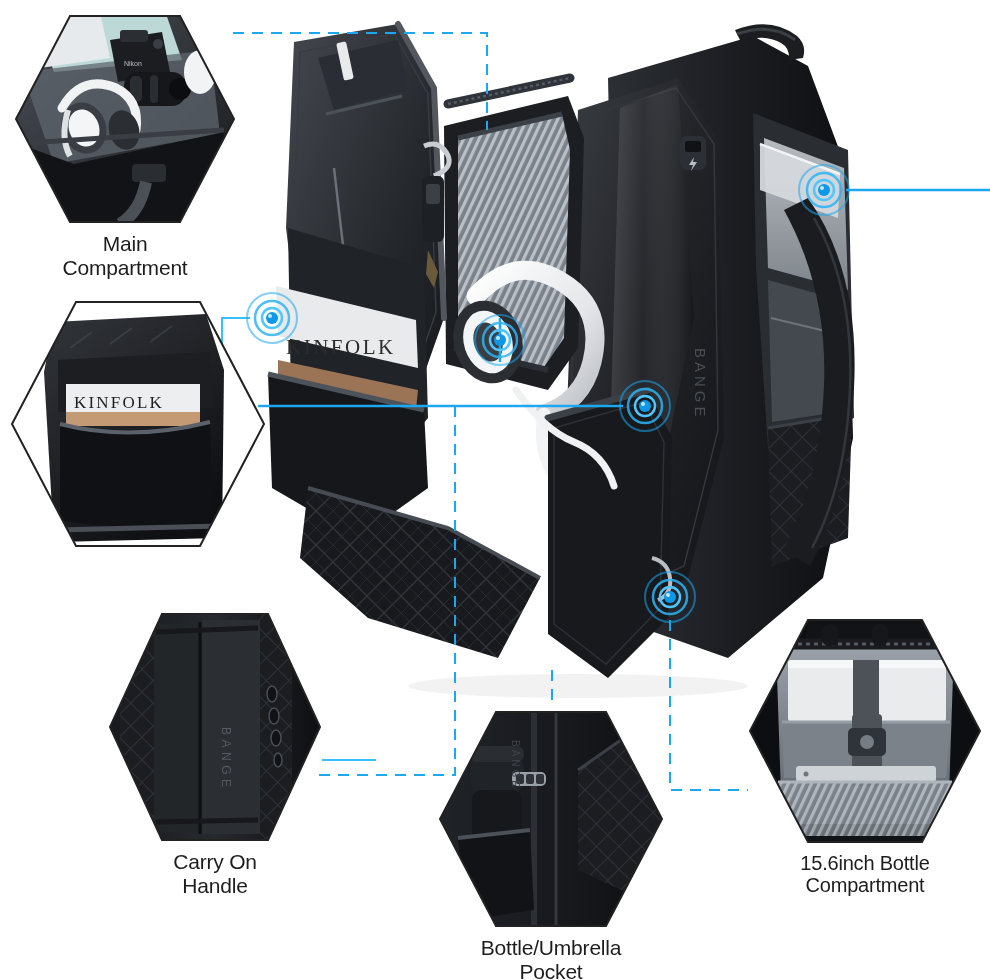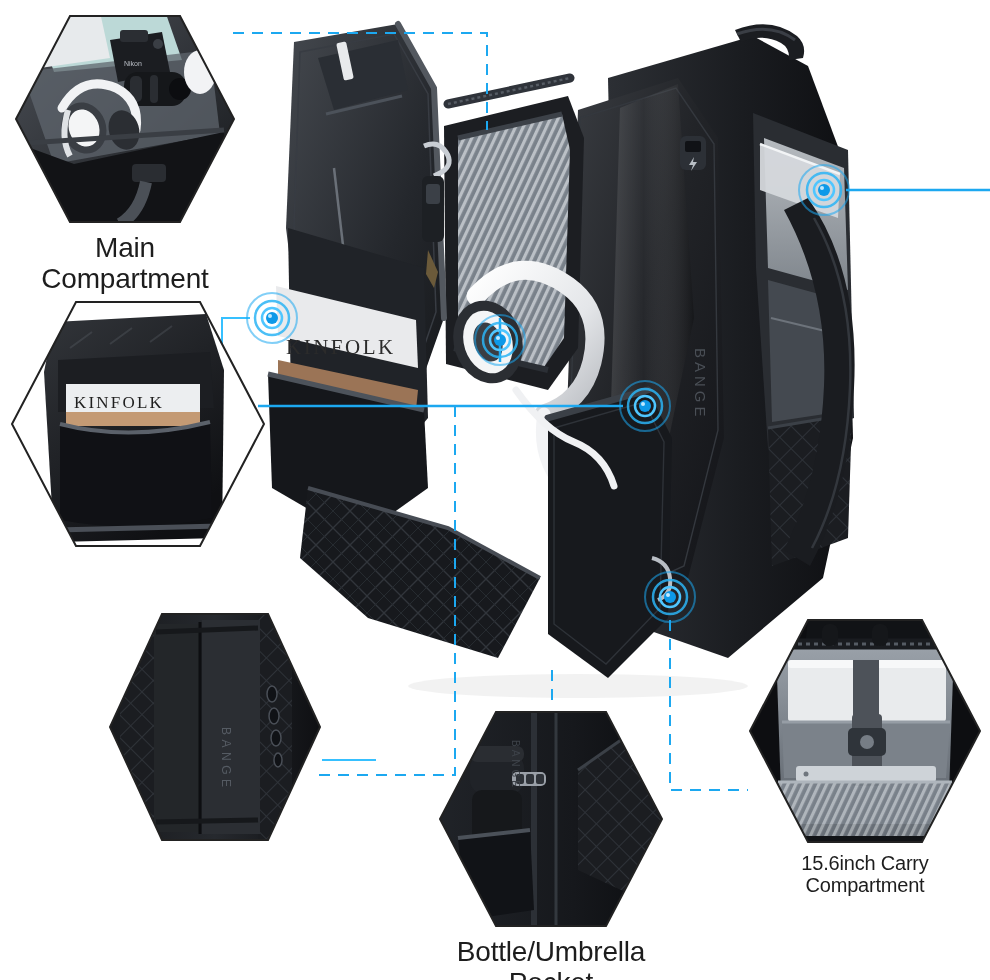--- a/index.html
+++ b/index.html
@@ -32,21 +32,21 @@
     overflow: hidden;
   }
   .hex-outline {
     position: absolute; inset: 0;
     pointer-events: none;
   }
   .hex-outline svg { width:100%; height:100%; display:block; }
   .callout-label {
     margin-top: 8px;
     text-align: center;
-    font-size: 28px;
+    font-size: 21px;
     line-height: 1.12;
     color: #1d1d1d;
     font-family: "Liberation Sans", sans-serif;
     letter-spacing: -0.2px;
     white-space: pre-line;
   }
   .callout-label.small { font-size: 20px; }
 
   
   #connectors {
@@ -425,20 +425,22 @@
             <ellipse cx="170" cy="148" rx="4" ry="7"></ellipse>
           </g>
         </g>
       </svg>
       <div class="hex-outline">
         <svg viewBox="0 0 214 230" preserveAspectRatio="none">
           <polygon points="54,2 160,2 212,115 160,228 54,228 2,115" fill="none" stroke="#222222" stroke-width="2"></polygon>
         </svg>
       </div>
     </div>
+    <div class="callout-label">Carry On
+Handle</div>
   </div>
 
   <div class="callout" style="left:438px; top:710px; width:226px;">
     <div class="hex-frame" style="height:218px;">
       <svg viewBox="0 0 226 218" preserveAspectRatio="none">
         <defs>
           <clipPath id="hexD">
               <polygon points="58,2 168,2 224,109 168,216 58,216 2,109"></polygon>
             </clipPath>
           <linearGradient id="buBg" x1="0" y1="0" x2="1" y2="0">
@@ -531,17 +533,17 @@
           <path d="M30 164 L204 164 L190 218 L44 218 Z" fill="url(#meshPat)" opacity="0.8"></path>
           <path d="M30 164 L204 164" stroke="#aeb5bc" stroke-width="3" fill="none"></path>
         </g>
       </svg>
       <div class="hex-outline">
         <svg viewBox="0 0 234 226" preserveAspectRatio="none">
           <polygon points="60,2 174,2 232,113 174,224 60,224 2,113" fill="none" stroke="#222222" stroke-width="2"></polygon>
         </svg>
       </div>
     </div>
-    <div class="callout-label small">15.6inch Carry
+    <div class="callout-label small">15.6inch Bottle
 Compartment</div>
   </div>
 
 </div>
 
 </body></html>

